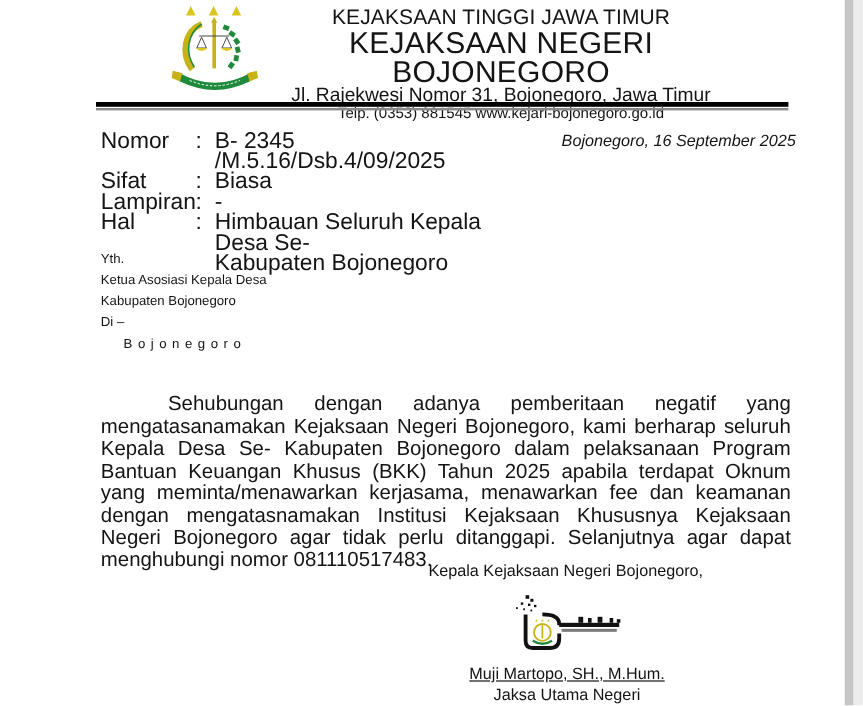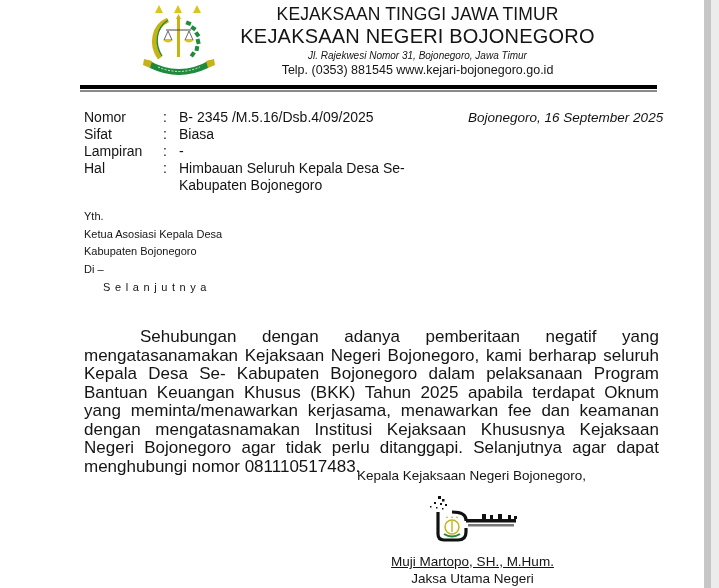--- a/index.html
+++ b/index.html
@@ -42,41 +42,41 @@
       left: 142px; top: 2px;
       width: 74px; height: 74px;
     }
     .kop {
       position: absolute;
       left: 230px; top: 4px;
       width: 375px;
       text-align: center;
     }
     .kop .l1 { font-size: 17.5px; line-height: 20px; letter-spacing: 0.1px; }
-    .kop .l2 { font-size: 20px; line-height: 24px; letter-spacing: 0.2px; }
-    .kop .l3 { font-size: 10px; line-height: 15px; font-style: italic; }
+    .kop .l2 { font-size: 25px; line-height: 24px; letter-spacing: 0.2px; }
+    .kop .l3 { font-size: 16px; line-height: 15px; }
     .kop .l4 { font-size: 12.5px; line-height: 15px; }
     .rule-thick {
       position: absolute;
       left: 80px; top: 85px;
       width: 577px; height: 4px;
       background: #000;
     }
     .rule-thin {
       position: absolute;
       left: 80px; top: 90px;
       width: 577px; height: 2px;
       background: #8a8a8a;
     }
 
     
     .meta {
       position: absolute;
       left: 84px; top: 109px;
-      font-size: 14px;
+      font-size: 19px;
       line-height: 17px;
     }
     .meta .row { display: flex; }
     .meta .label { width: 79px; }
     .meta .colon { width: 16px; }
     .meta .val { width: 240px; }
     .date {
       position: absolute;
       left: 468px; top: 109px;
       font-size: 13.5px;
@@ -206,21 +206,21 @@
     </div>
   </div>
 
   <div class="date">Bojonegoro, 16 September 2025</div>
 
   <div class="recipient">
     <div>Yth.</div>
     <div>Ketua Asosiasi Kepala Desa</div>
     <div>Kabupaten Bojonegoro</div>
     <div>Di –</div>
-    <div class="city">Selanjutnya</div>
+    <div class="city">Bojonegoro</div>
   </div>
 
   <div class="para">Sehubungan dengan adanya pemberitaan negatif yang mengatasanamakan Kejaksaan Negeri Bojonegoro, kami berharap seluruh Kepala Desa Se- Kabupaten Bojonegoro dalam pelaksanaan Program Bantuan Keuangan Khusus (BKK) Tahun 2025 apabila terdapat Oknum yang meminta/menawarkan kerjasama, menawarkan fee dan keamanan dengan mengatasnamakan Institusi Kejaksaan Khususnya Kejaksaan Negeri Bojonegoro agar tidak perlu ditanggapi. Selanjutnya agar dapat menghubungi nomor 081110517483.</div>
 
   <div class="sign-title">Kepala Kejaksaan Negeri Bojonegoro,</div>
 
   <svg class="esign" viewBox="0 0 100 50">
 
     <g fill="#111">
       <rect x="14" y="2" width="3" height="3"></rect>

